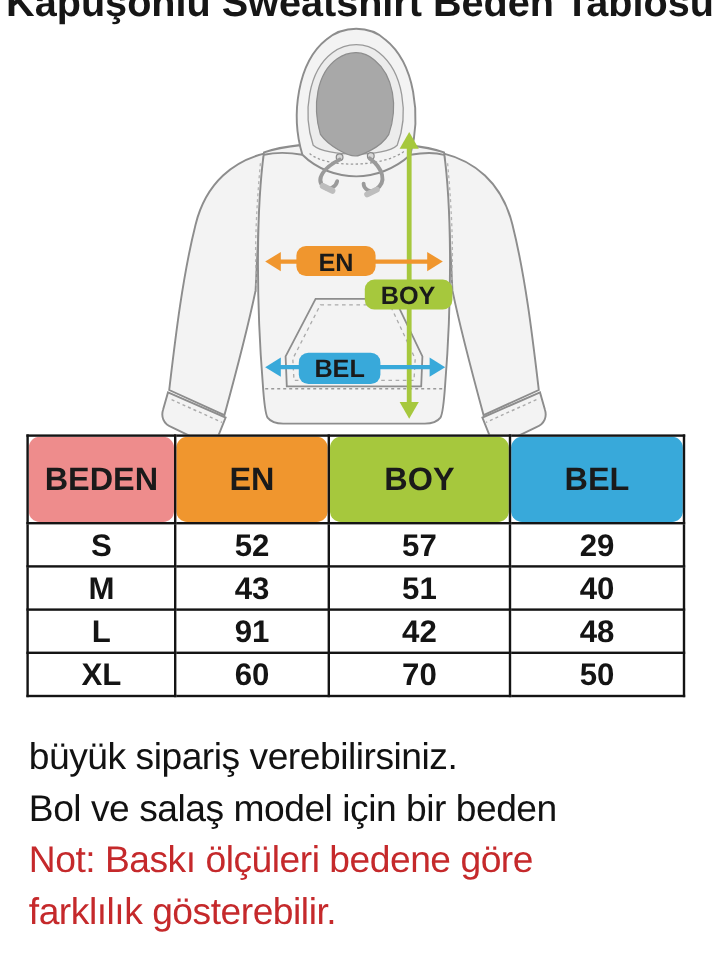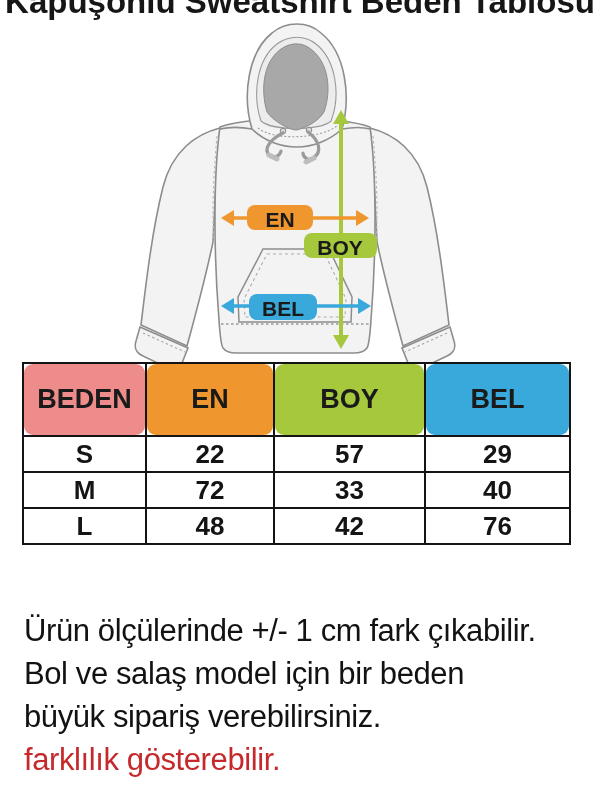--- a/index.html
+++ b/index.html
@@ -132,37 +132,43 @@
           <div class="pill pill-boy">BOY</div>
         </th>
       <th>
           <div class="pill pill-bel">BEL</div>
         </th>
     </tr>
   </thead>
   <tbody>
     <tr>
       <td>S</td>
-      <td>22</td>
+      <td>52</td>
       <td>57</td>
       <td>29</td>
     </tr>
     <tr>
       <td>M</td>
-      <td>72</td>
-      <td>33</td>
+      <td>43</td>
+      <td>51</td>
       <td>40</td>
     </tr>
     <tr>
       <td>L</td>
+      <td>91</td>
+      <td>42</td>
       <td>48</td>
-      <td>42</td>
-      <td>76</td>
+    </tr>
+    <tr>
+      <td>XL</td>
+      <td>60</td>
+      <td>70</td>
+      <td>50</td>
     </tr>
   </tbody>
 </table>
 
 <div class="notes">
-  <div>Ürün ölçülerinde +/- 1 cm fark çıkabilir.</div>
+  <div>büyük sipariş verebilirsiniz.</div>
   <div>Bol ve salaş model için bir beden</div>
-  <div>büyük sipariş verebilirsiniz.</div>
+  <div class="red">Not: Baskı ölçüleri bedene göre</div>
   <div class="red">farklılık gösterebilir.</div>
 </div>
 
 </body></html>

